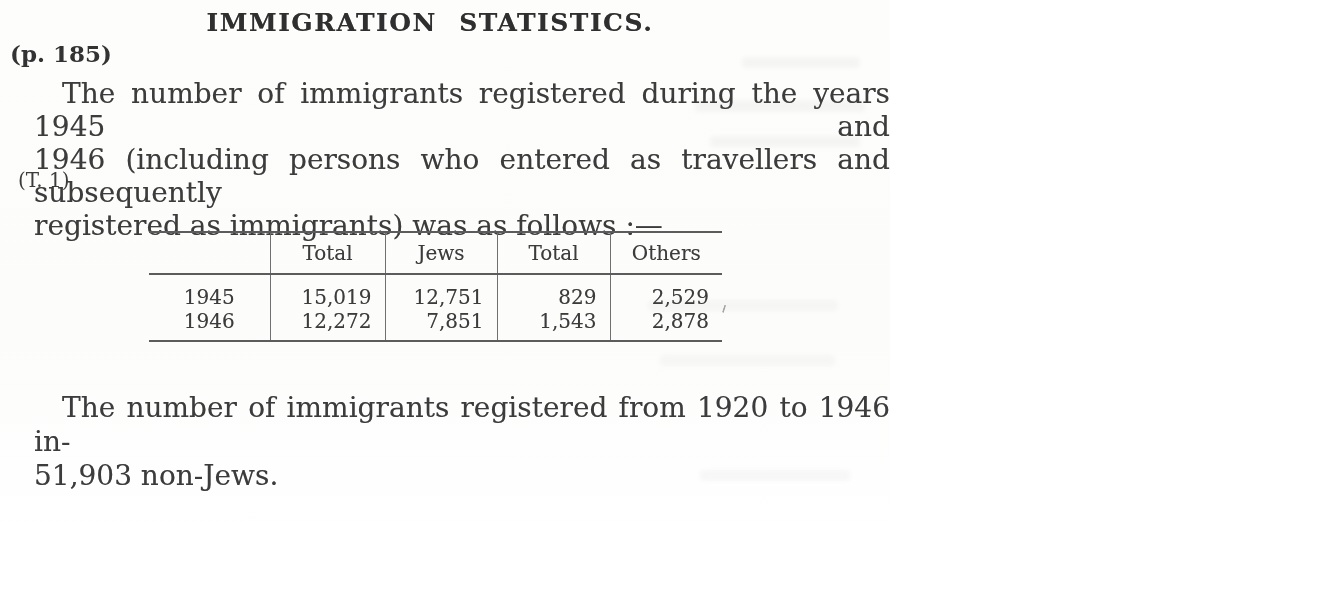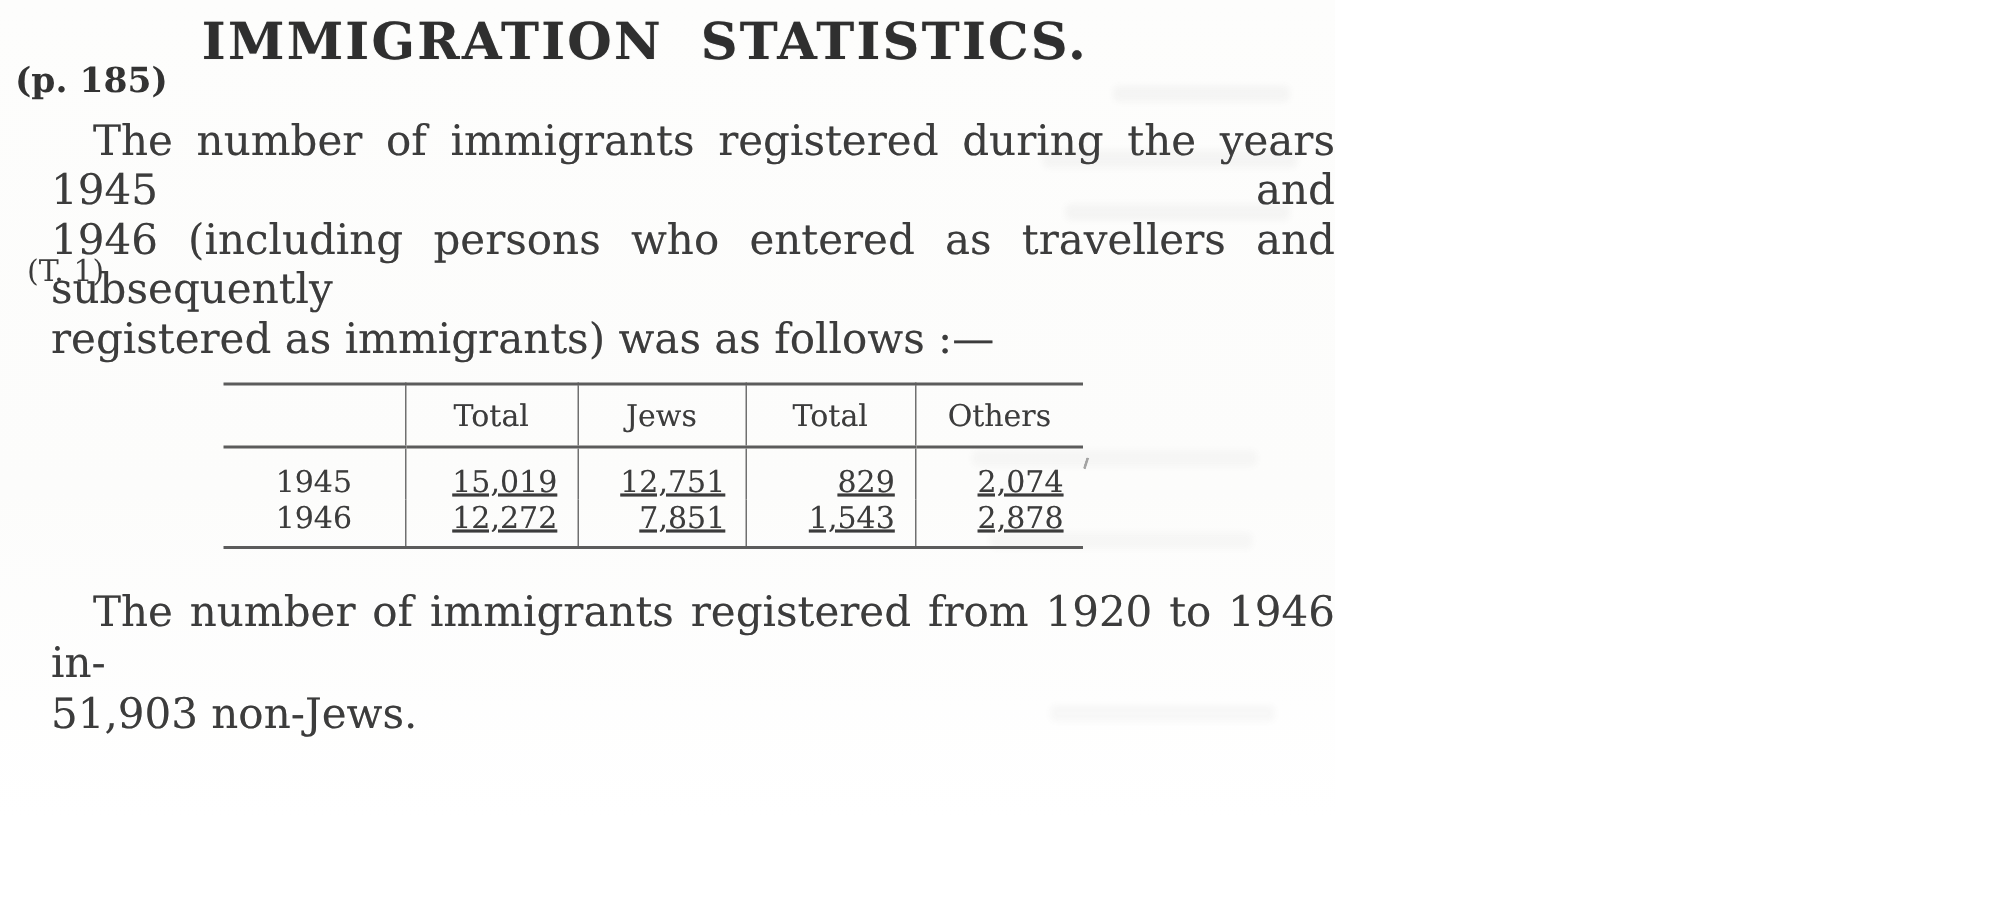--- a/index.html
+++ b/index.html
@@ -11,21 +11,21 @@
   }
 
   .scan-page {
     position:absolute; left:0; top:0; width:890px; height:545px;
     background:linear-gradient(180deg, #fdfdfc 0%, #fcfcfb 60%, #ffffff 100%);
   }
 
   .doc-title {
     position:absolute; left:0; top:8px; width:860px;
     text-align:center;
-    font-size:34px; letter-spacing:1.5px; word-spacing:12px;
+    font-size:25px; letter-spacing:1.5px; word-spacing:12px;
     color:#2f2f2f;
     text-shadow:0 0 0.5px rgba(40,40,40,0.5);
   }
 
   .page-ref {
     position:absolute; left:10px; top:40px;
     font-size:23px; font-weight:bold; color:#333333;
   }
 
   .paragraph {
@@ -46,41 +46,40 @@
     font-size:20px; color:#3c3c3c;
   }
 
   .table-wrap { position:absolute; left:149px; top:231px; }
   table.stats {
     border-collapse:collapse;
     table-layout:fixed;
     color:#3c3c3c;
     border-top:2px solid #5c5c5c;
     border-bottom:2px solid #5c5c5c;
-    margin-top:24px;
   }
   table.stats col.c0 { width:121px; }
   table.stats col.c1 { width:115px; }
   table.stats col.c2 { width:112px; }
   table.stats col.c3 { width:113px; }
   table.stats col.c4 { width:112px; }
   table.stats th, table.stats td {
     font-weight:normal; font-size:20px;
     text-shadow:0 0 0.4px rgba(50,50,50,0.35);
   }
   table.stats th {
     height:42px; text-align:center; vertical-align:middle;
     border-bottom:2px solid #5c5c5c;
   }
   table.stats th + th, table.stats td + td { border-left:1.6px solid #707070; }
   table.stats td { height:28px; vertical-align:middle; }
   table.stats tr.r0 td { padding-top:10px; }
   table.stats tr.r1 td { padding-bottom:7px; }
   td.year { text-align:center; }
-  td.num  { text-align:right; padding-right:13px;text-decoration:underline; }
+  td.num  { text-align:right; padding-right:13px; }
 
   
   .speck {
     position:absolute; left:723px; top:305px; width:3px; height:8px;
     border-left:2px solid rgba(95,95,95,0.55);
     transform:rotate(18deg); border-radius:1px;
   }
   .smudge {
     position:absolute; background:#6a6a6a; opacity:0.05;
     filter:blur(2px); border-radius:4px;
@@ -126,21 +125,21 @@
           <th>Total</th>
           <th>Others</th>
         </tr>
       </thead>
       <tbody>
         <tr class="r0">
           <td class="year">1945</td>
           <td class="num">15,019</td>
           <td class="num">12,751</td>
           <td class="num">829</td>
-          <td class="num">2,074</td>
+          <td class="num">2,529</td>
         </tr>
         <tr class="r1">
           <td class="year">1946</td>
           <td class="num">12,272</td>
           <td class="num">7,851</td>
           <td class="num">1,543</td>
           <td class="num">2,878</td>
         </tr>
       </tbody>
     </table>

